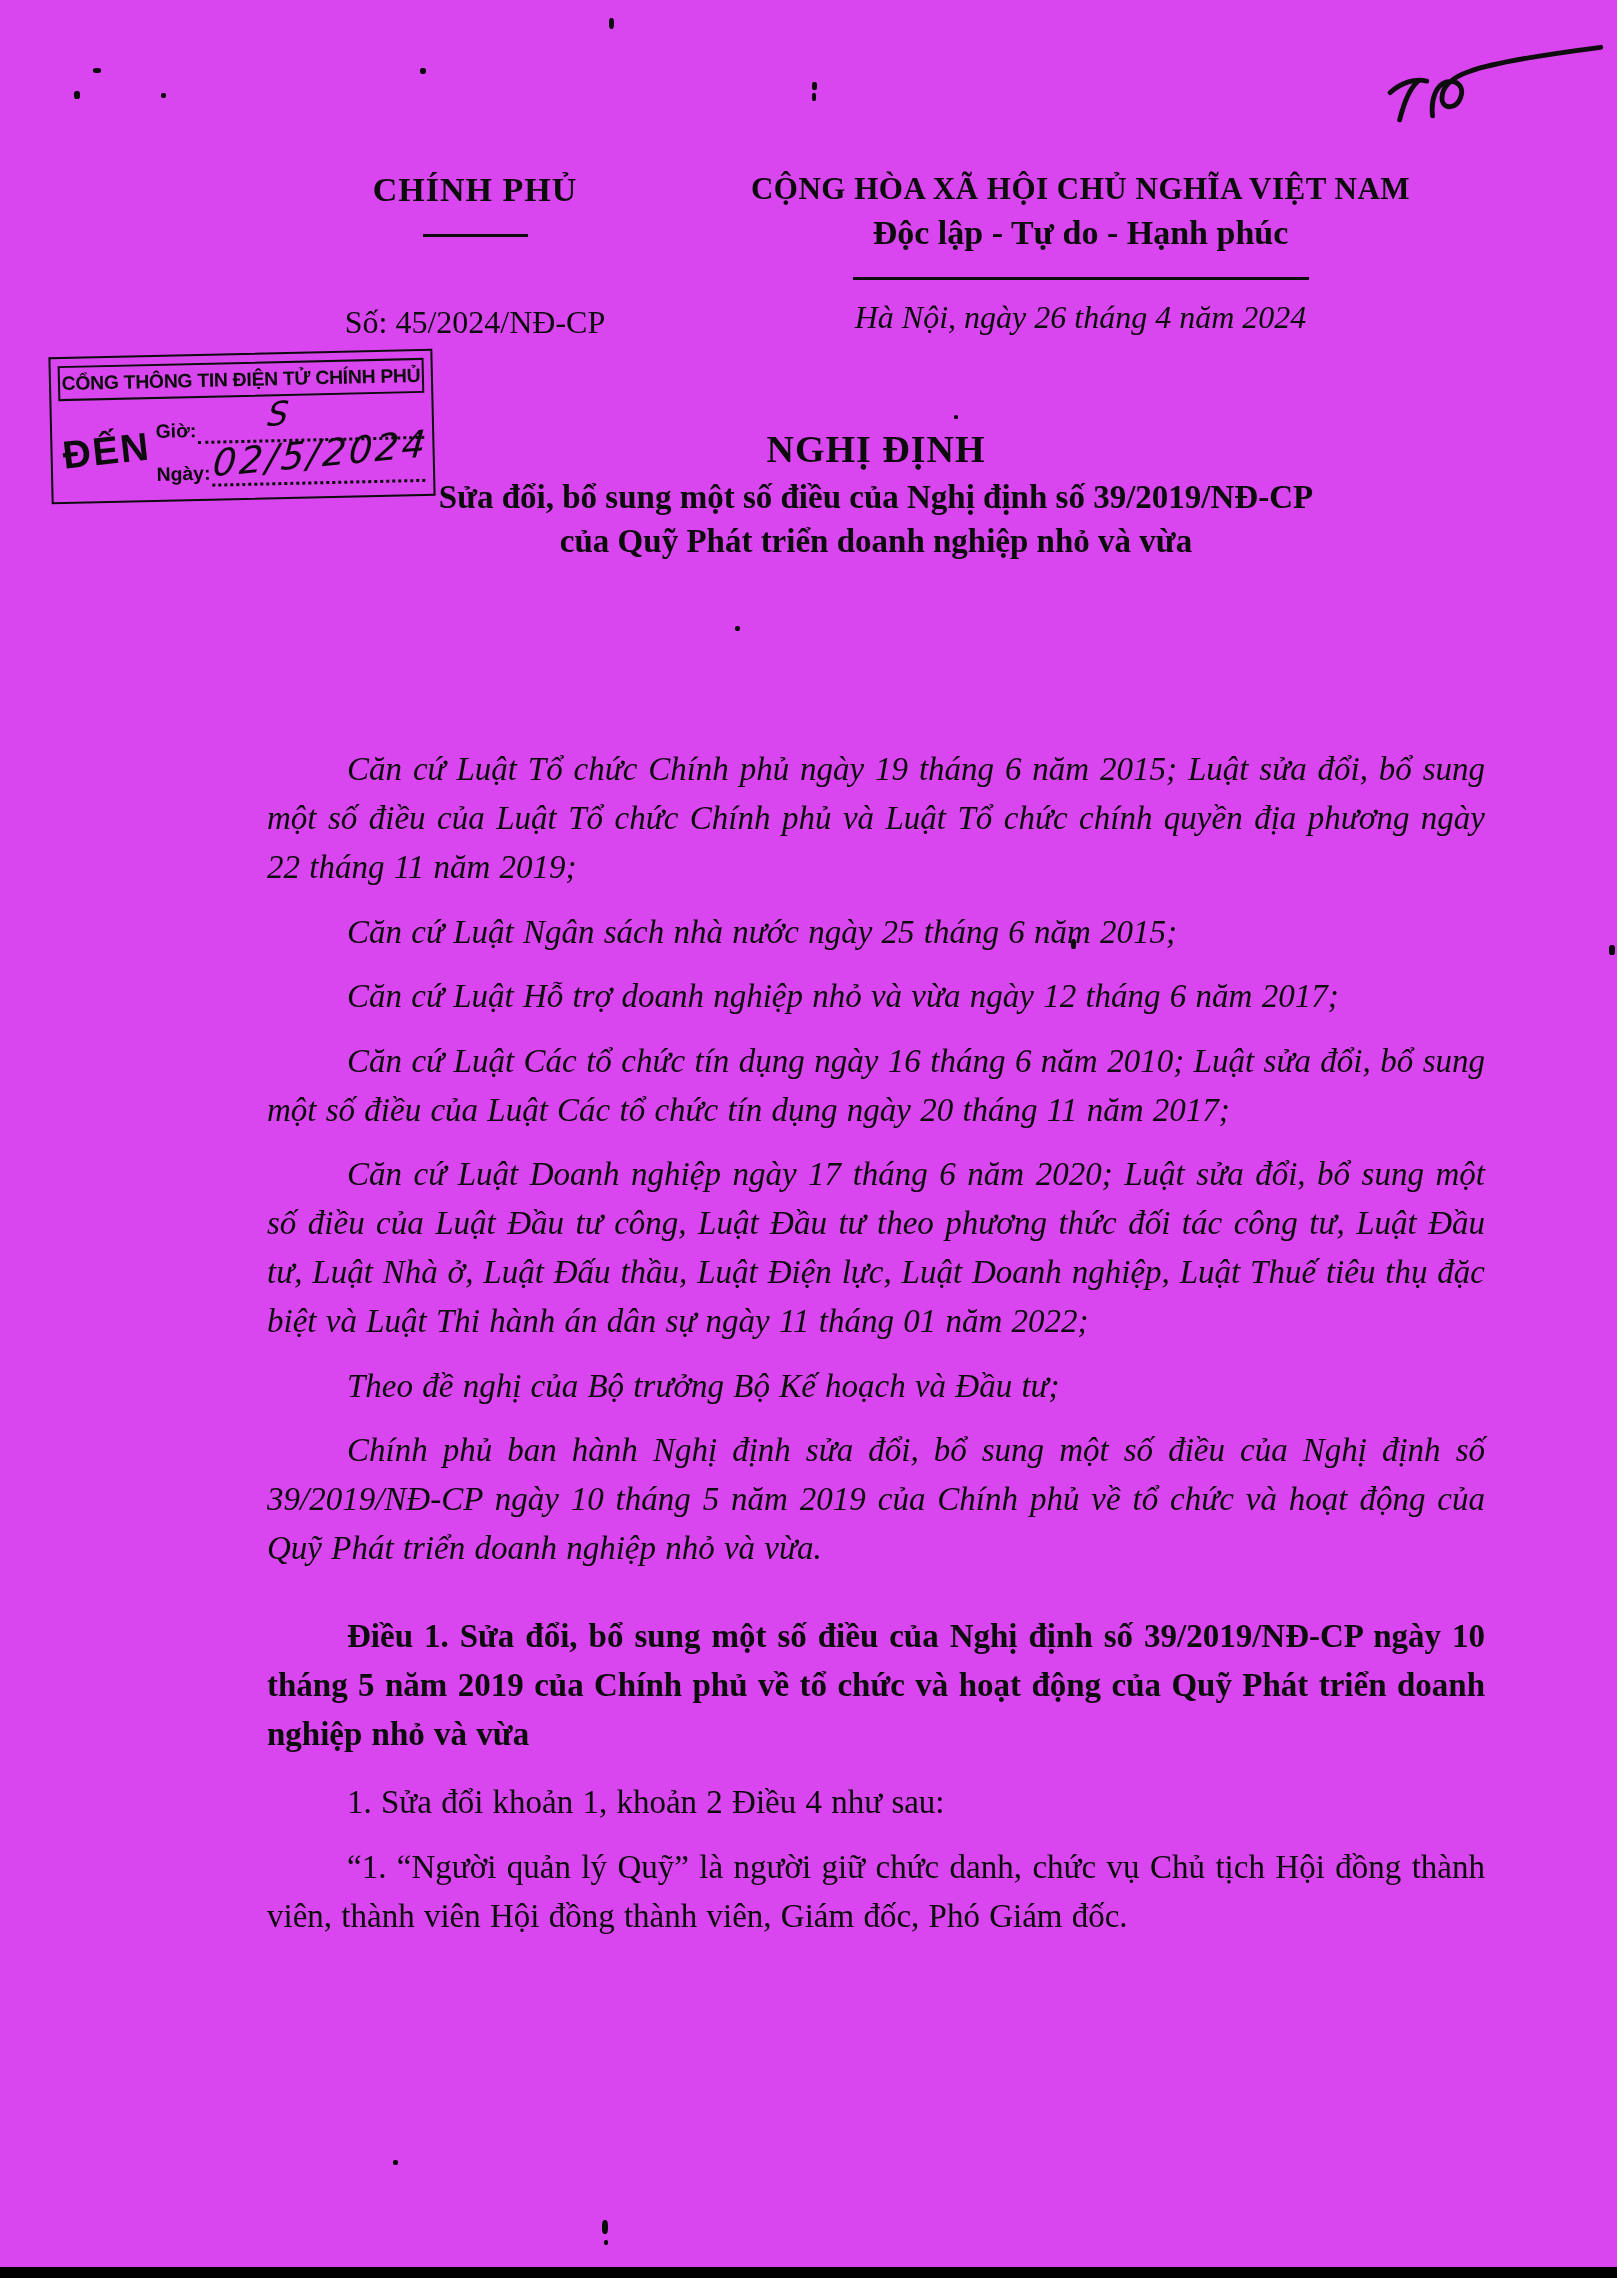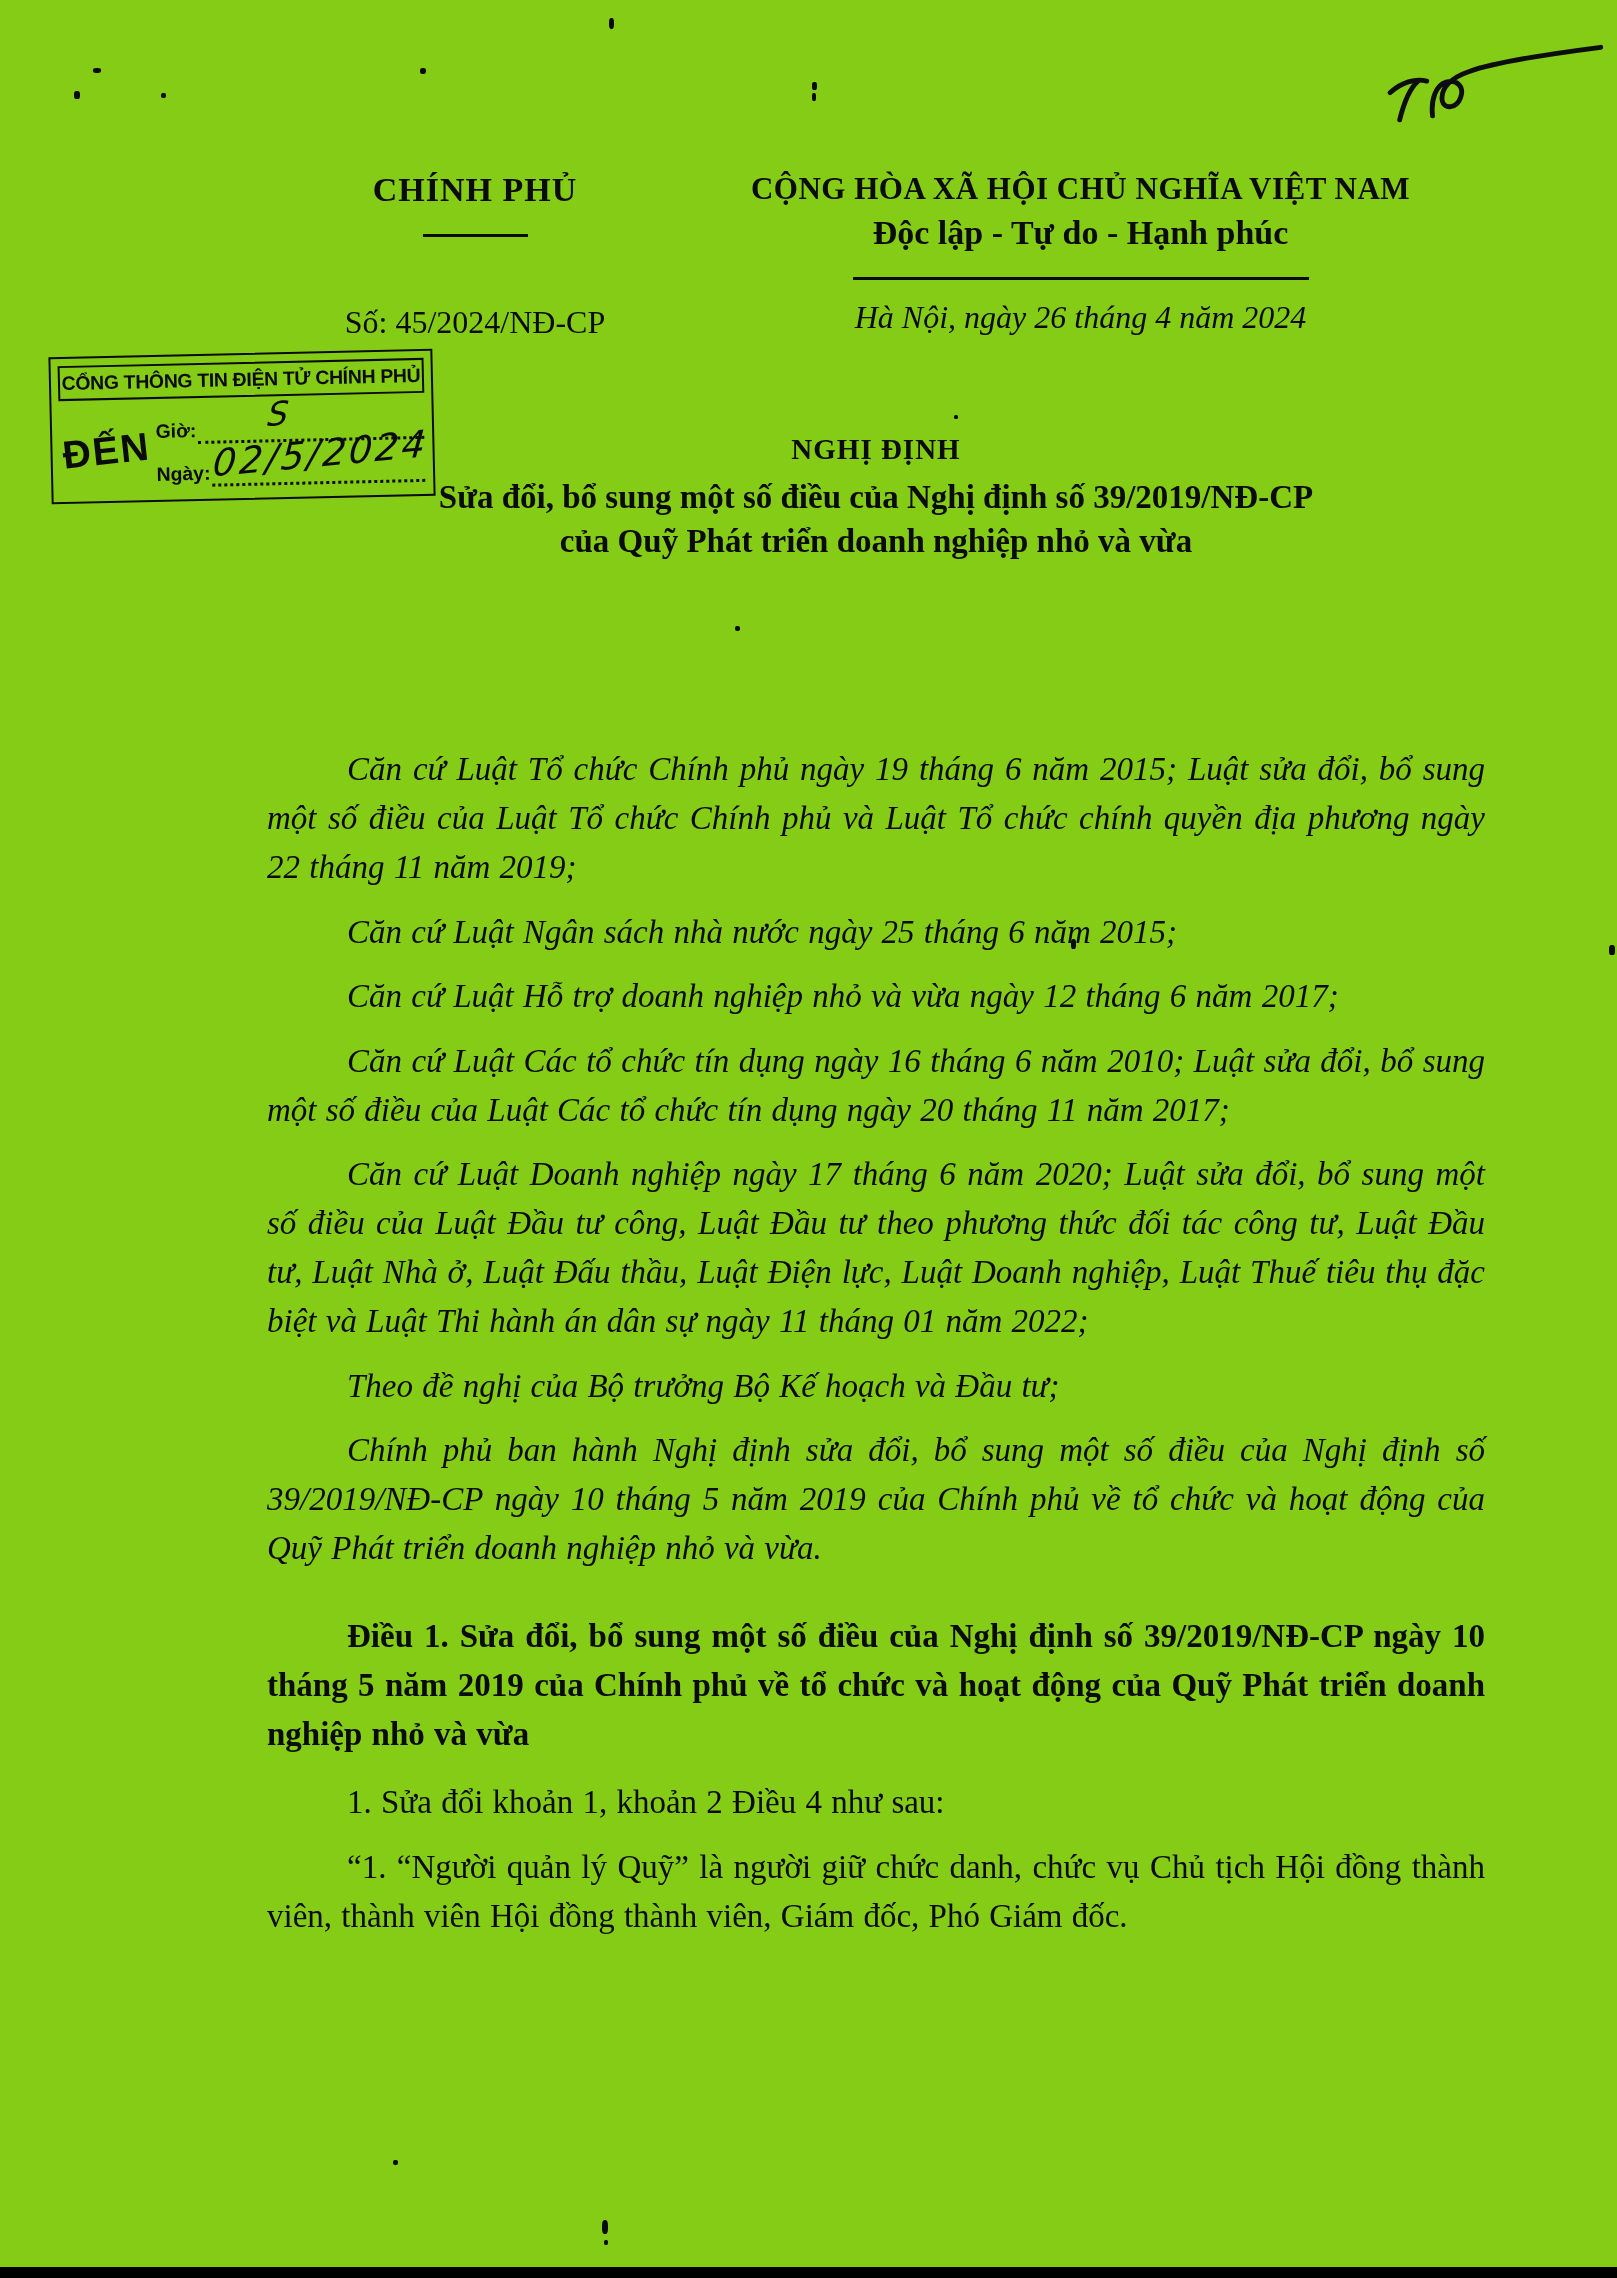--- a/index.html
+++ b/index.html
@@ -1,20 +1,20 @@
 <!DOCTYPE html>
 <html><head>
 <meta charset="utf-8">
 <style>
   html,body{margin:0;padding:0;background:#ffffff;}
   .page{
     position:relative;
     width:1618px;height:2278px;
     margin:0 auto;
-    background:#84cc16;
+    background:#d946ef;
     color:#0b0b0b;
     font-family:"Liberation Serif","DejaVu Serif",serif;
     overflow:hidden;
   }
   
   .hdr-left{
     position:absolute;left:281px;top:170px;width:388px;
     text-align:center;
   }
   .org-name{font-size:34px;font-weight:700;letter-spacing:1px;line-height:39px;}
@@ -57,21 +57,21 @@
     transform:rotate(-4deg) skewX(-10deg);
     z-index:2;white-space:nowrap;
   }
   .hand-gio{left:42%;top:-11.6px;font-size:33px;}
   .hand-ngay{left:56px;top:-15.5px;font-size:37px;letter-spacing:2.9px;}
   
   .title-block{
     position:absolute;left:267px;top:430px;width:1218px;
     text-align:center;font-weight:700;
   }
-  .title-kind{font-size:29px;line-height:39px;letter-spacing:1px;}
+  .title-kind{font-size:38px;line-height:39px;letter-spacing:1px;}
   .title-lines{margin-top:5.8px;font-size:33px;line-height:44px;}
   
   .body-block{
     position:absolute;left:267px;top:745px;width:1218px;
     font-size:33px;line-height:49px;word-spacing:1px;
   }
   .para{
     margin:0 0 15.5px 0;text-align:justify;text-indent:80px;
     font-style:italic;
   }

